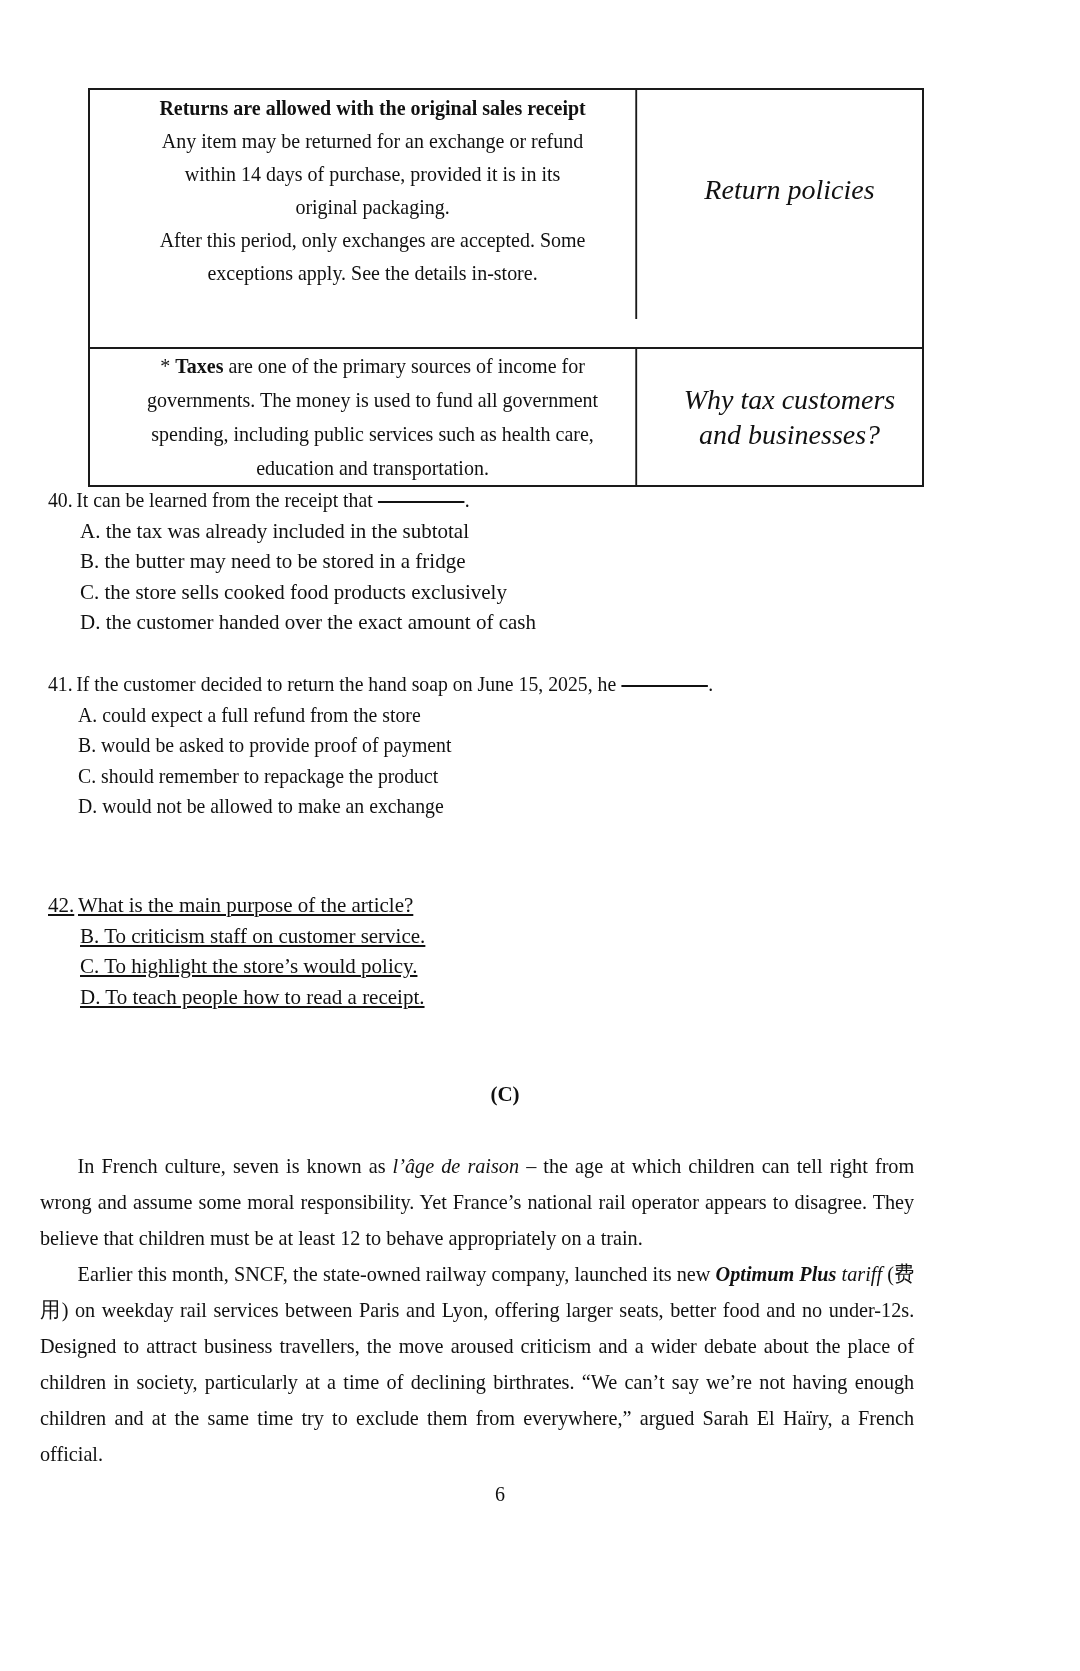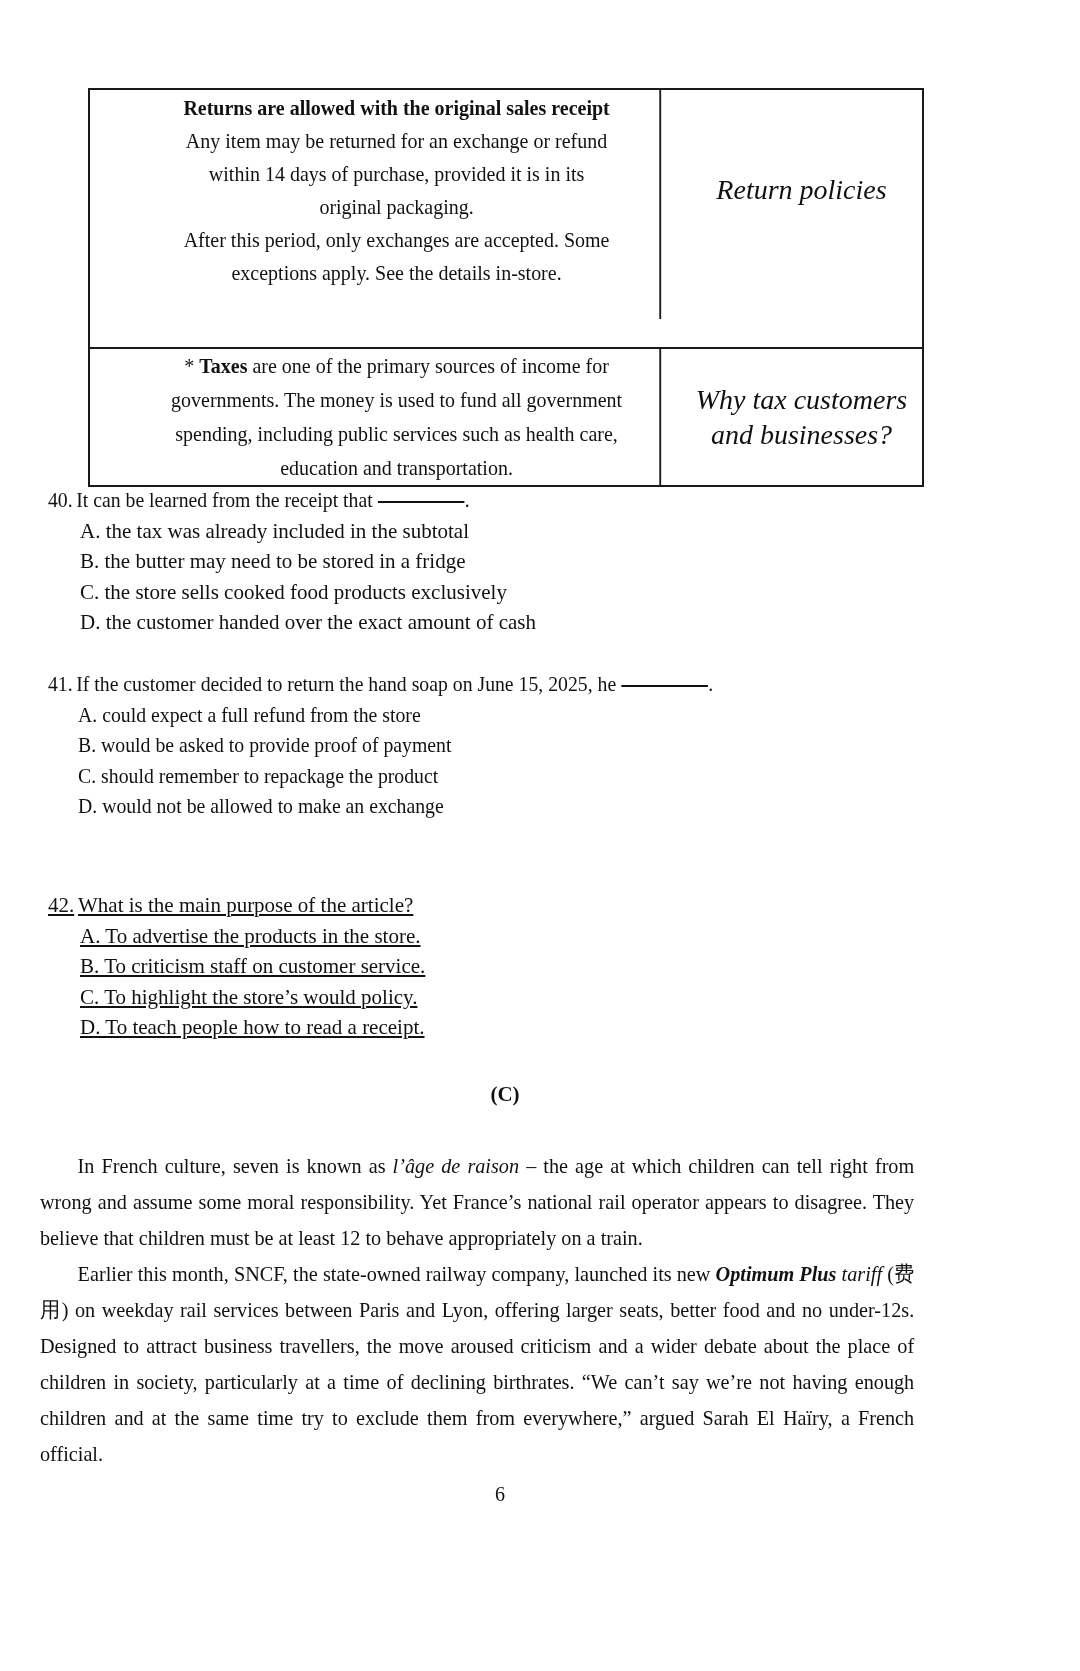--- a/index.html
+++ b/index.html
@@ -4,21 +4,21 @@
   <style>
     html, body { margin: 0; padding: 0; background: #ffffff; }
     body {
       width: 1080px; height: 1671px; position: relative; overflow: hidden;
       font-family: "Liberation Serif", serif; color: #111111;
     }
     .table {
       position: absolute; left: 88px; top: 88px; width: 836px;
       border: 2px solid #1a1a1a; box-sizing: border-box;
     }
-    .trow { display: flex; padding-left: 24px; }
+    .trow { display: flex; }
     .trow + .trow { border-top: 2px solid #1a1a1a; }
     .cell-left {
       width: 567px; box-sizing: border-box; border-right: 2px solid #1a1a1a;
       text-align: center; font-size: 21.5px; line-height: 33px;
       padding: 2px 6px 0 6px;
       transform: scaleX(0.93); transform-origin: center;
     }
     .cell-right {
       flex: 1; display: flex; align-items: center; justify-content: center;
       text-align: center; font-style: italic; font-size: 28px; line-height: 35px;
@@ -115,21 +115,20 @@
     <div>D. would not be allowed to make an exchange</div>
   </div>
 </div>
 
 <div class="question" style="top:890px;text-decoration:underline;">
   <div class="q-stem">
     <span class="q-num">42.</span>
     <span>What is the main purpose of the article?</span>
   </div>
   <div class="options">
-    <div>A. To advertise the products in the store.</div>
     <div>B. To criticism staff on customer service.</div>
     <div>C. To highlight the store’s would policy.</div>
     <div>D. To teach people how to read a receipt.</div>
   </div>
 </div>
 
 <div class="section-label">(C)</div>
 
 <div class="passage condensed">
   <p><span>In French culture, seven is known as </span><em>l’âge de raison</em><span> – the age at which children can tell right from wrong and assume some moral responsibility. Yet France’s national rail operator appears to disagree. They believe that children must be at least 12 to behave appropriately on a train.</span></p>

